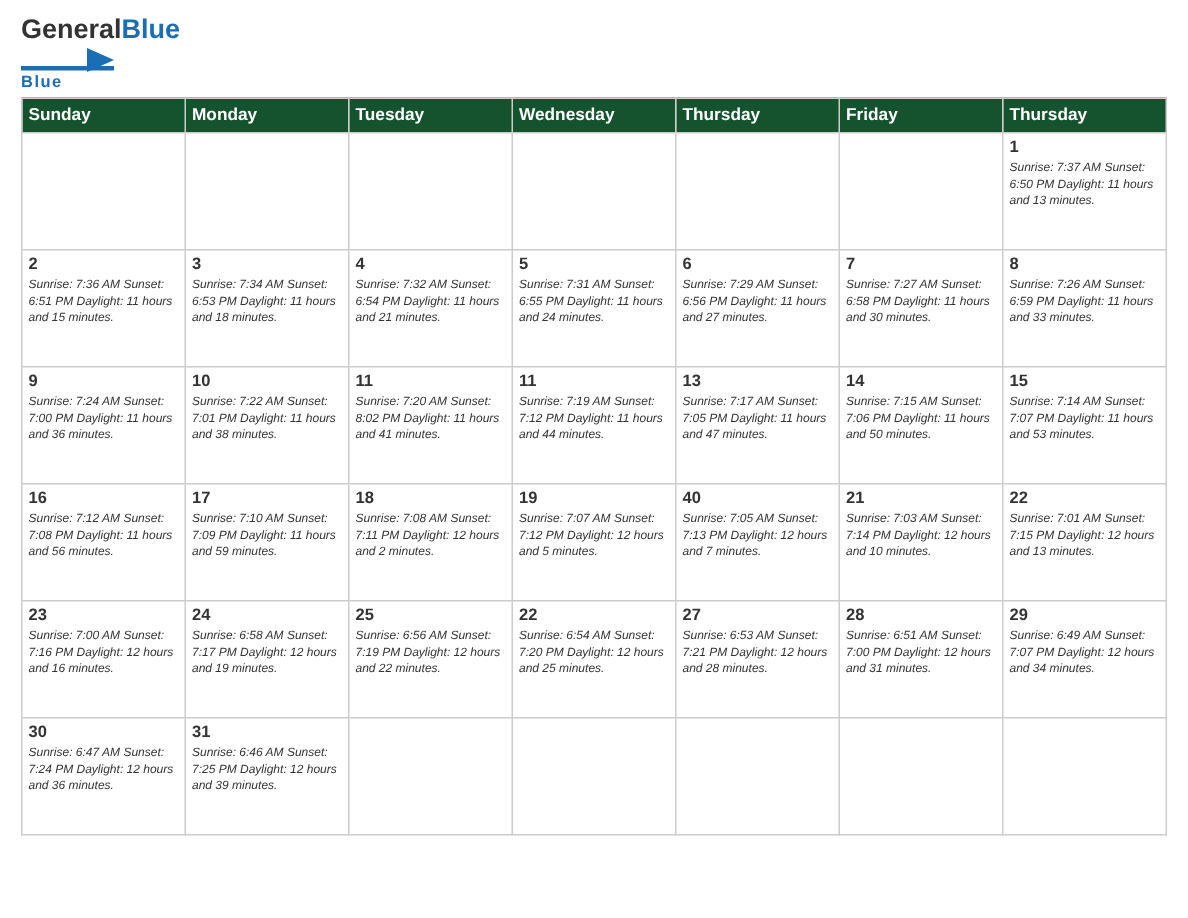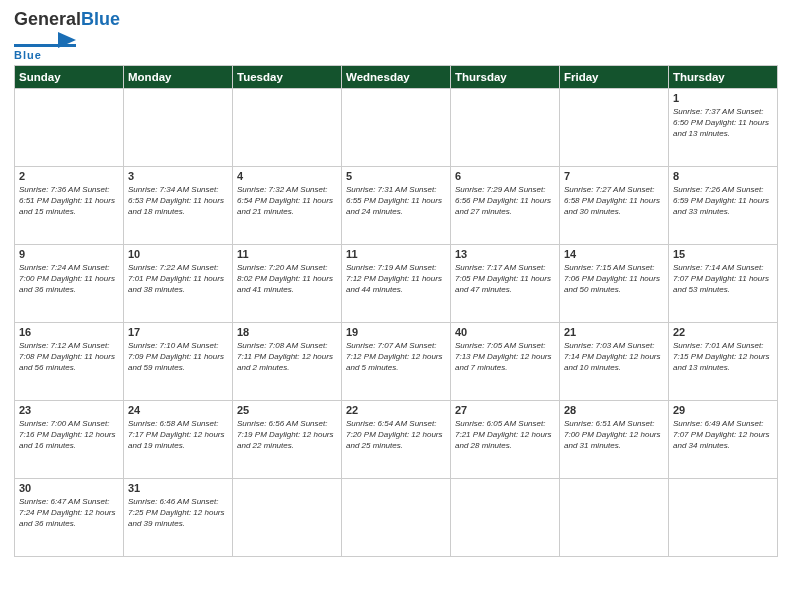--- a/index.html
+++ b/index.html
@@ -297,21 +297,21 @@
 Daylight: 12 hours and 22 minutes.</div>
           </td>
           <td>
             <span class="day-num">22</span>
             <div class="day-info">Sunrise: 6:54 AM
 Sunset: 7:20 PM
 Daylight: 12 hours and 25 minutes.</div>
           </td>
           <td>
             <span class="day-num">27</span>
-            <div class="day-info">Sunrise: 6:05 AM
+            <div class="day-info">Sunrise: 6:53 AM
 Sunset: 7:21 PM
 Daylight: 12 hours and 28 minutes.</div>
           </td>
           <td>
             <span class="day-num">28</span>
             <div class="day-info">Sunrise: 6:51 AM
 Sunset: 7:00 PM
 Daylight: 12 hours and 31 minutes.</div>
           </td>
           <td>

